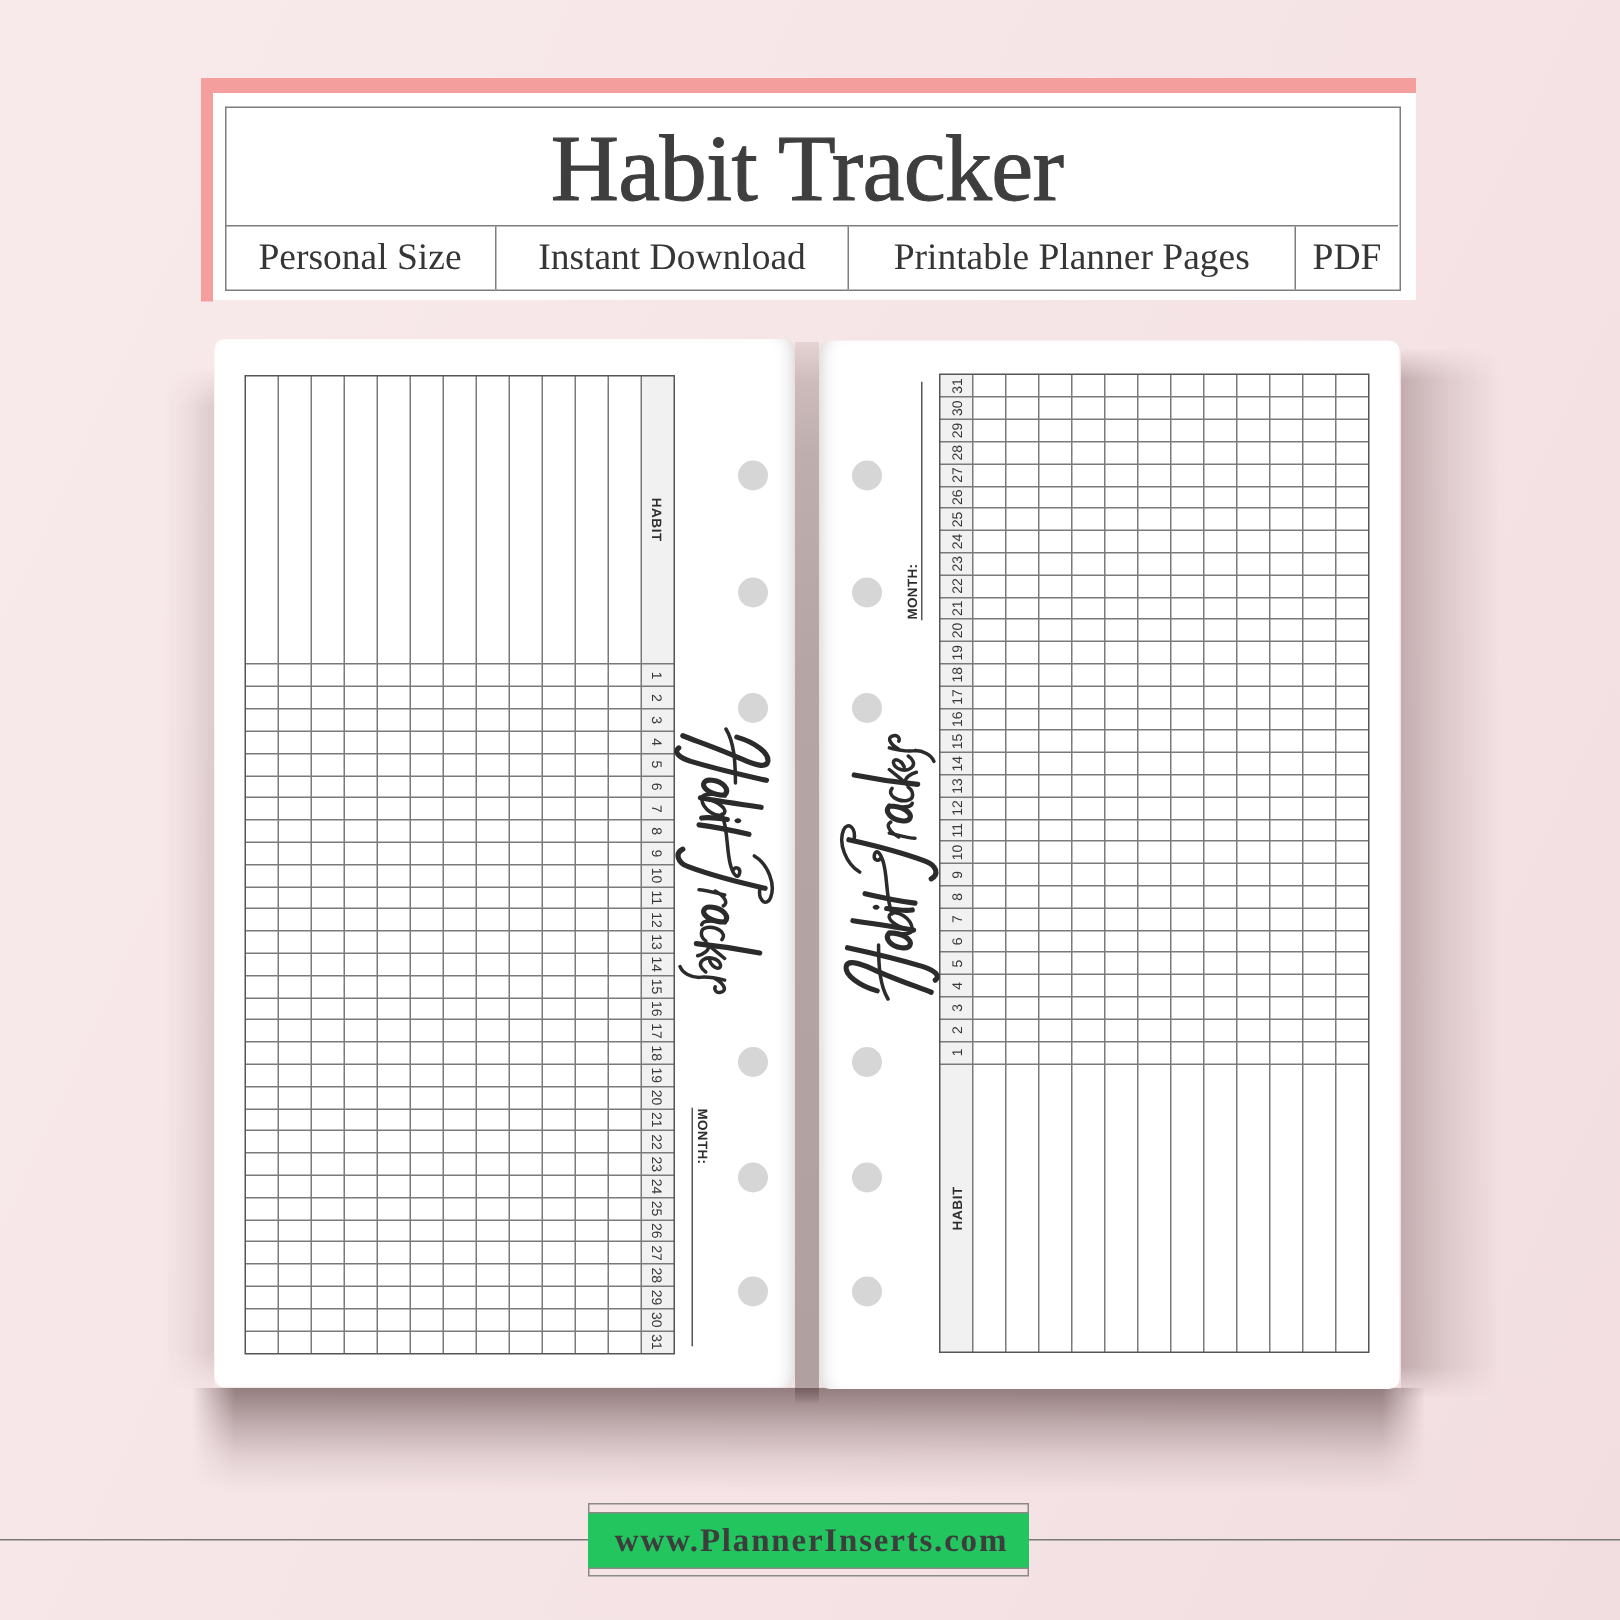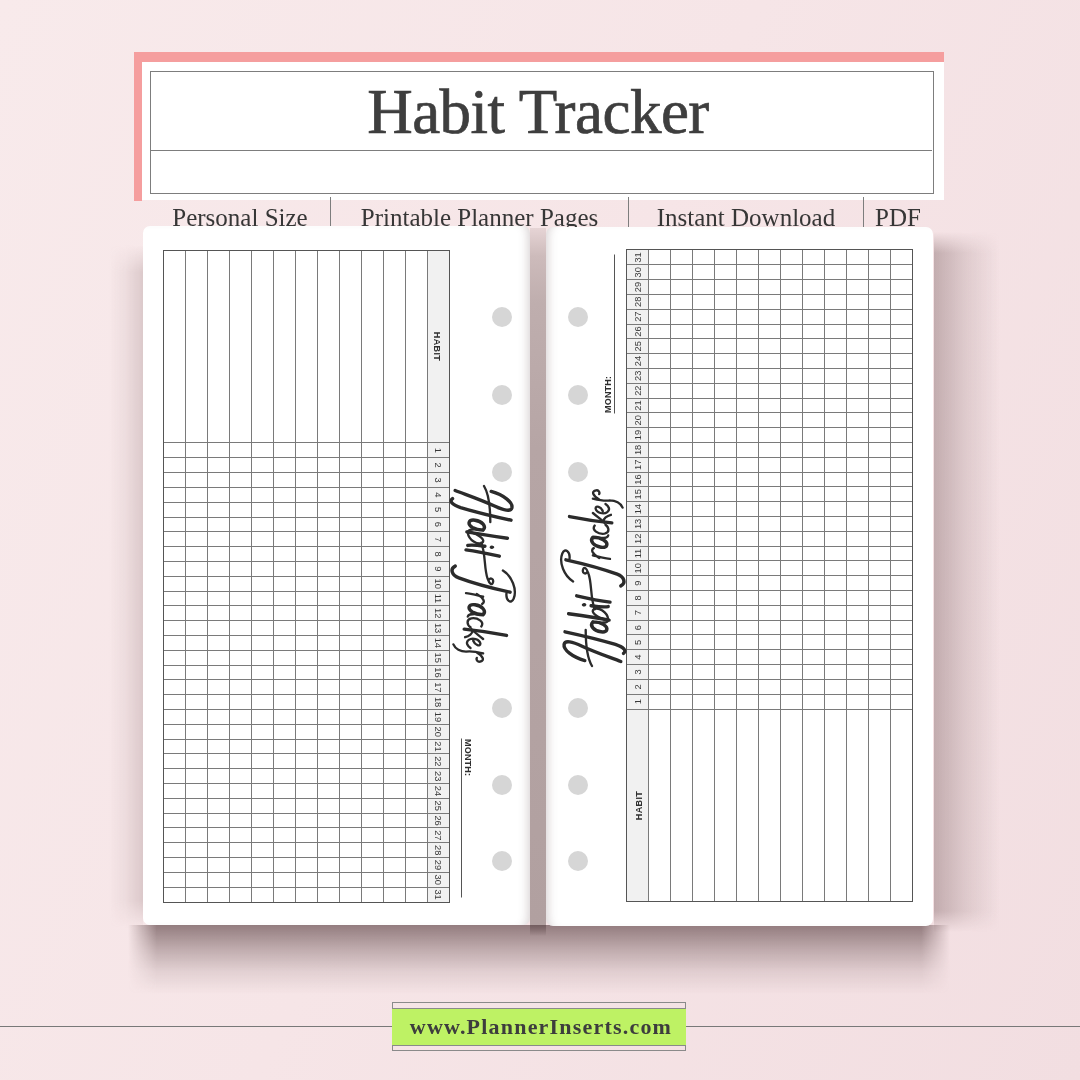--- a/index.html
+++ b/index.html
@@ -8,21 +8,21 @@
        background:linear-gradient(115deg,#f8eaeb 0%,#f6e5e7 48%,#f2dee1 100%);}
   .abs{position:absolute;}
   #salmonTop{left:134px;top:52px;width:810px;height:10px;background:#f59e9e;}
   #salmonLeft{left:134px;top:52px;width:8px;height:149px;background:#f59e9e;}
   #headWhite{left:142px;top:62px;width:802px;height:138px;background:#ffffff;}
   #headBox{left:150px;top:71px;width:782px;height:121px;border:1px solid #7d7d7d;background:#fff;}
   #title{left:147px;top:71px;width:782px;height:79px;line-height:82px;text-align:center;
          font-size:63px;color:#3e3e3e;letter-spacing:-0.5px;-webkit-text-stroke:0.7px #3e3e3e;}
   #subrow{left:150px;top:150px;width:782px;height:42px;border-top:1px solid #7d7d7d;display:flex;}
   .sub{height:42px;line-height:42px;text-align:center;font-size:25px;color:#363636;
-       border-right:1px solid #7d7d7d;box-sizing:border-box;margin-top:46px;}
+       border-right:1px solid #7d7d7d;box-sizing:border-box;}
   .sub:last-child{border-right:none;}
   #title,#subrow,#footInner{opacity:0.999;font-family:Liberation Serif, serif;}
   #gap{left:530px;top:228px;width:16px;height:697px;
        background:linear-gradient(to bottom,#e6d4d5 0px,#cdbbbb 28px,#bfaeae 75px,#b6a5a5 220px,#b1a0a0 100%);}
   #shadowBelow{left:128px;top:925px;width:822px;height:75px;
        background:linear-gradient(to bottom,rgba(122,98,100,0.80),rgba(122,98,100,0.42) 34%,rgba(124,100,102,0.16) 62%,rgba(124,100,102,0) 92%);
        -webkit-mask-image:linear-gradient(to right,transparent 0,#000 3.5%,#000 96.5%,transparent 100%);
        mask-image:linear-gradient(to right,transparent 0,#000 3.5%,#000 96.5%,transparent 100%);}
   #gapTail{left:530px;top:925px;width:16px;height:11px;
        background:linear-gradient(to bottom,rgba(110,88,90,0.85),rgba(110,88,90,0));}
@@ -36,36 +36,36 @@
        mask-image:linear-gradient(to bottom,transparent 0,#000 4%,#000 96%,transparent 100%);}
   .page{width:387px;height:699px;background:#fff;border-radius:7px;overflow:hidden;}
   #pageL{left:143px;top:226px;box-shadow:inset -9px 0 10px -7px rgba(110,90,92,0.28);}
   #pageR{left:546px;top:227px;box-shadow:inset 9px 0 10px -7px rgba(110,90,92,0.28);}
   .land{position:absolute;left:0;top:0;width:699px;height:387px;transform-origin:0 0;opacity:0.999;}
   #pageL .land{transform:rotate(90deg) translateY(-387px);}
   #pageR .land{transform:rotate(-90deg) translateX(-699px);}
   .hole{position:absolute;width:20px;height:20px;border-radius:50%;background:#d6d6d6;}
   #footLine{left:0;top:1026px;width:1080px;height:1px;background:#787878;}
   #footBox{left:392px;top:1002px;width:294px;height:49px;border:1px solid #8a8a8a;box-sizing:border-box;}
-  #footInner{left:392px;top:1008px;width:294px;height:38px;background:#bef264;
+  #footInner{left:392px;top:1008px;width:294px;height:38px;background:#22c55e;
              border-top:1px solid #8a8a8a;border-bottom:1px solid #8a8a8a;box-sizing:border-box;
              line-height:36px;text-align:center;text-indent:4px;font-size:22px;font-weight:bold;
              letter-spacing:1.2px;color:#3d3d3d;}
 </style>
 </head>
 <body>
   <div class="abs" id="salmonTop"></div>
   <div class="abs" id="salmonLeft"></div>
   <div class="abs" id="headWhite"></div>
   <div class="abs" id="headBox"></div>
   <div class="abs" id="title">Habit Tracker</div>
   <div class="abs" id="subrow">
     <div class="sub" style="width:181px;">Personal Size</div>
+    <div class="sub" style="width:235px;">Instant Download</div>
     <div class="sub" style="width:298px;">Printable Planner Pages</div>
-    <div class="sub" style="width:235px;">Instant Download</div>
     <div class="sub" style="width:68px;">PDF</div>
   </div>
   <div class="abs" id="shadowBelow"></div>
   <div class="abs" id="gapTail"></div>
   <div class="abs" id="shadowRight"></div>
   <div class="abs" id="shadowLeft"></div>
   <div class="abs" id="gap"></div>
   <div class="abs page" id="pageL">
     <div class="land"><svg width="699" height="387" viewBox="0 0 699 387">
         <rect x="24.5" y="80.5" width="652" height="22" fill="#f1f1f1"></rect>

